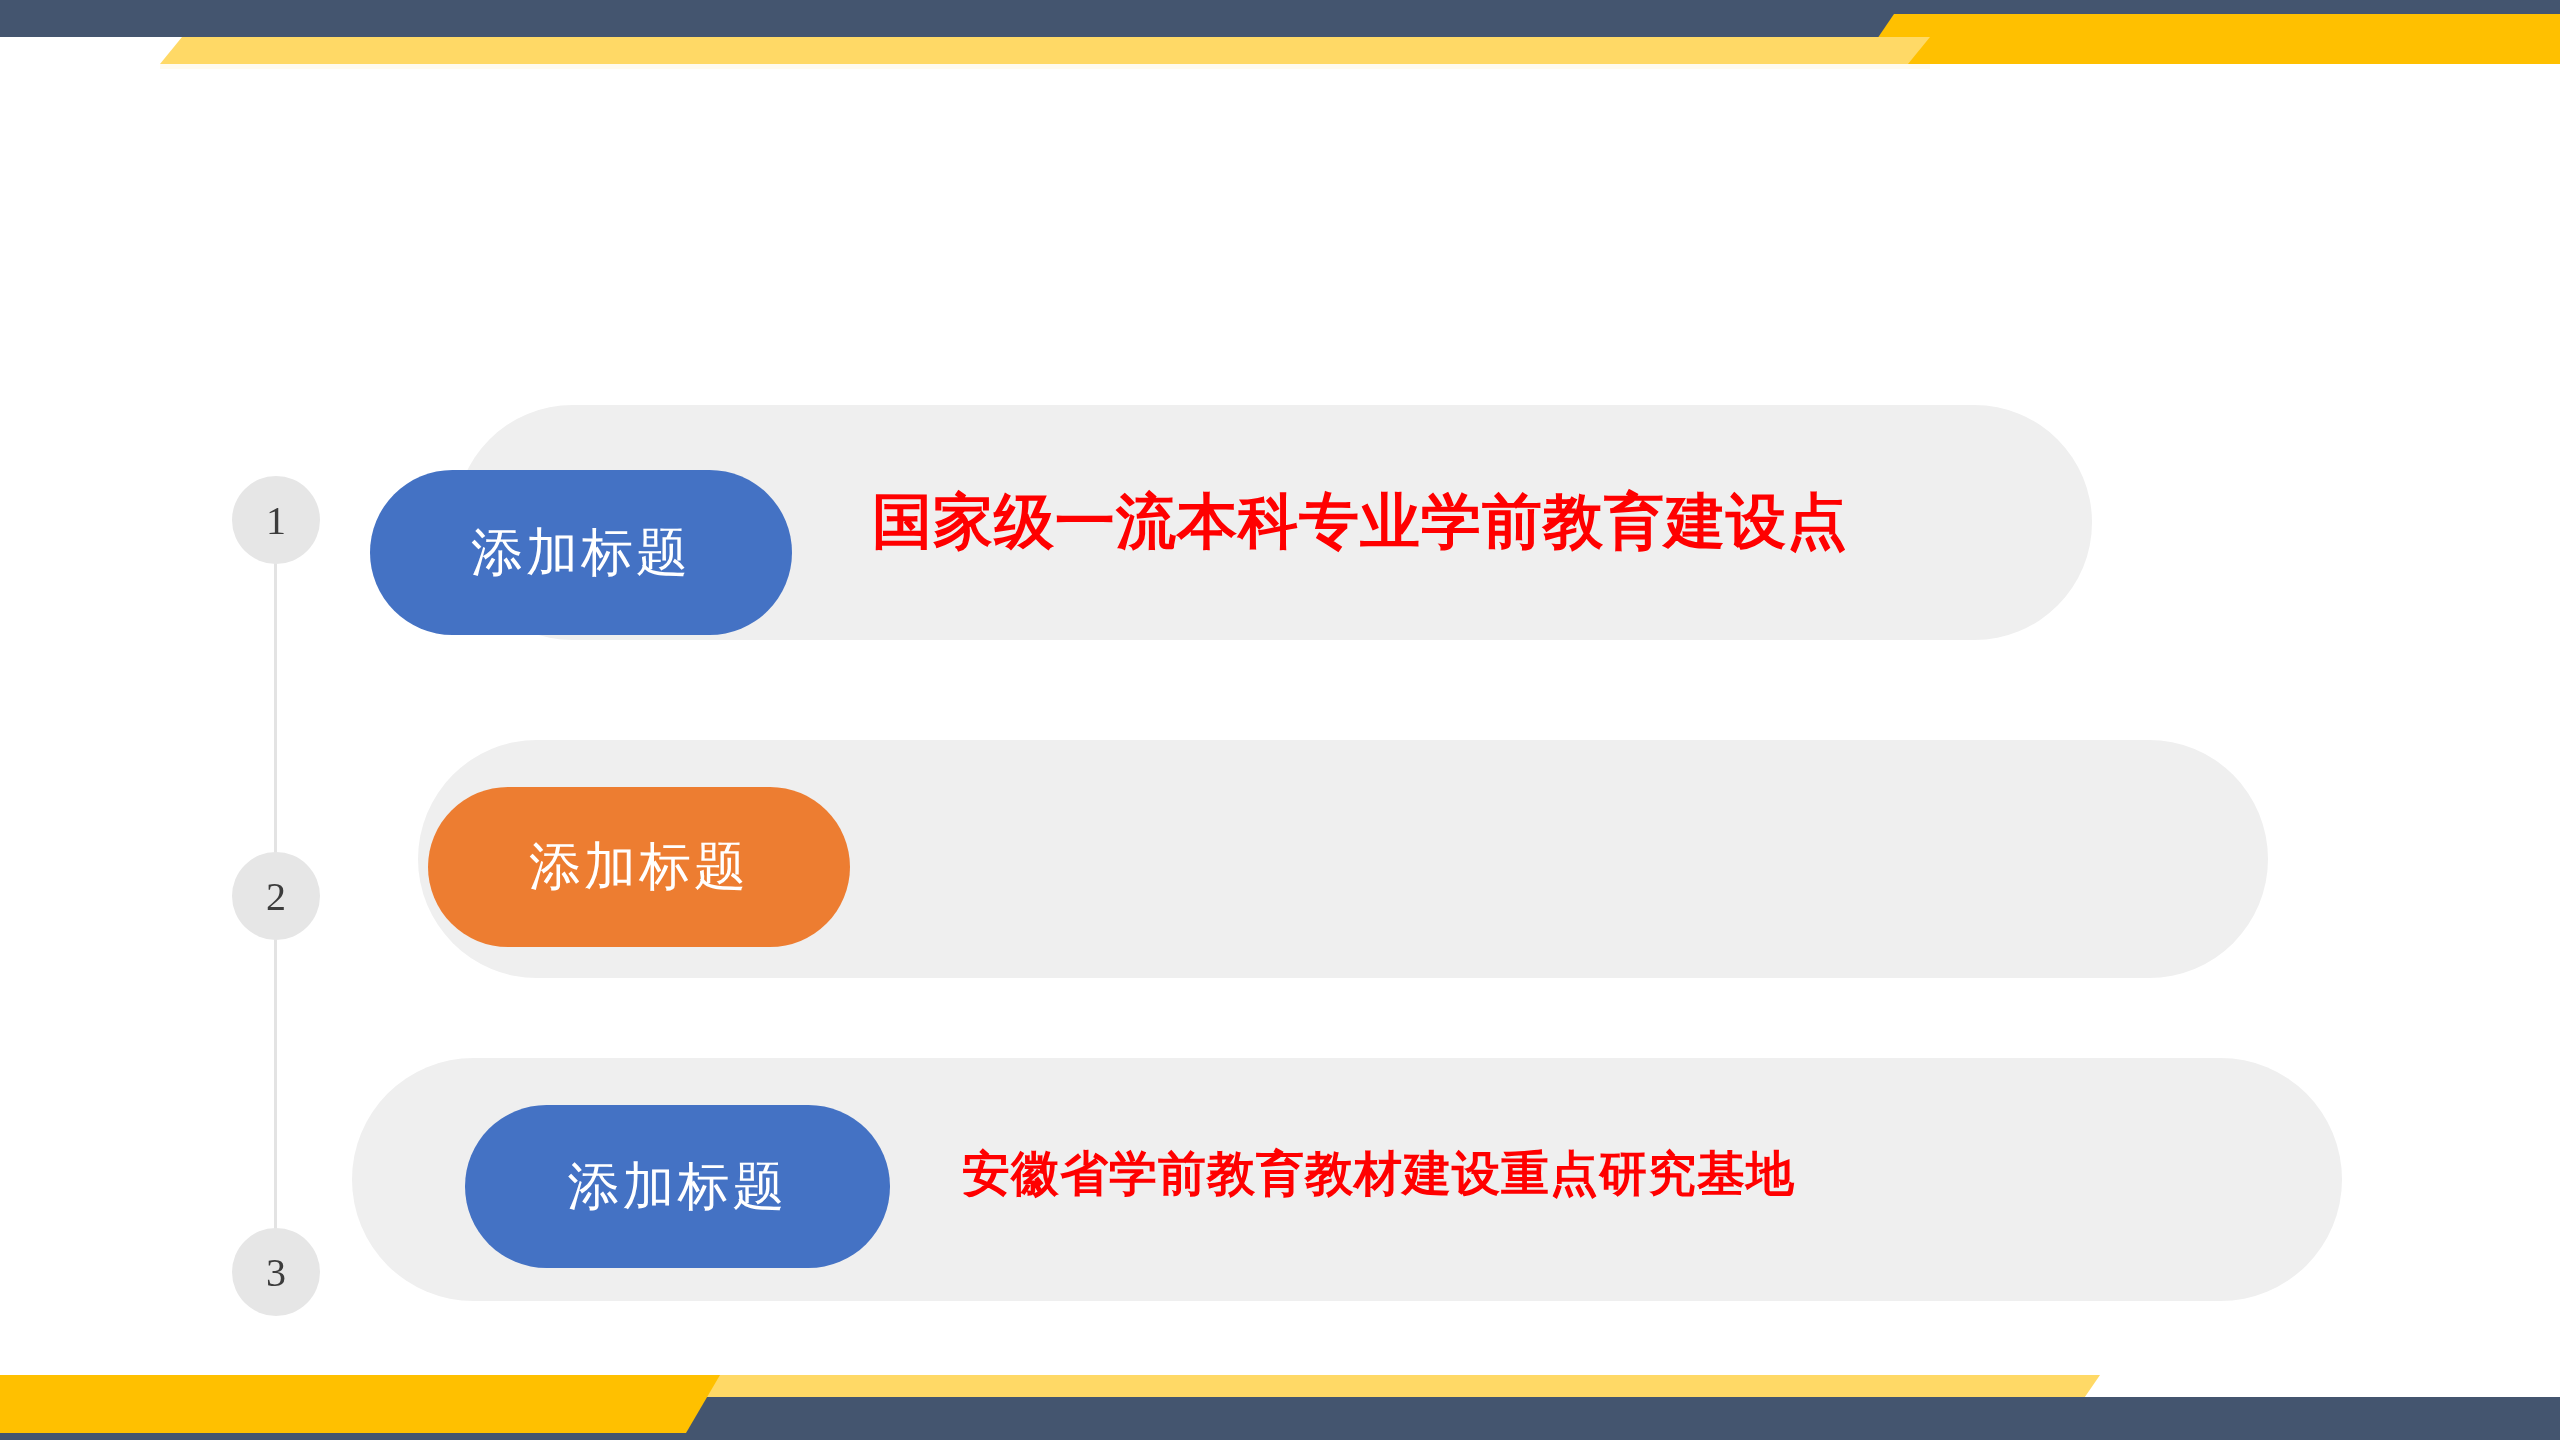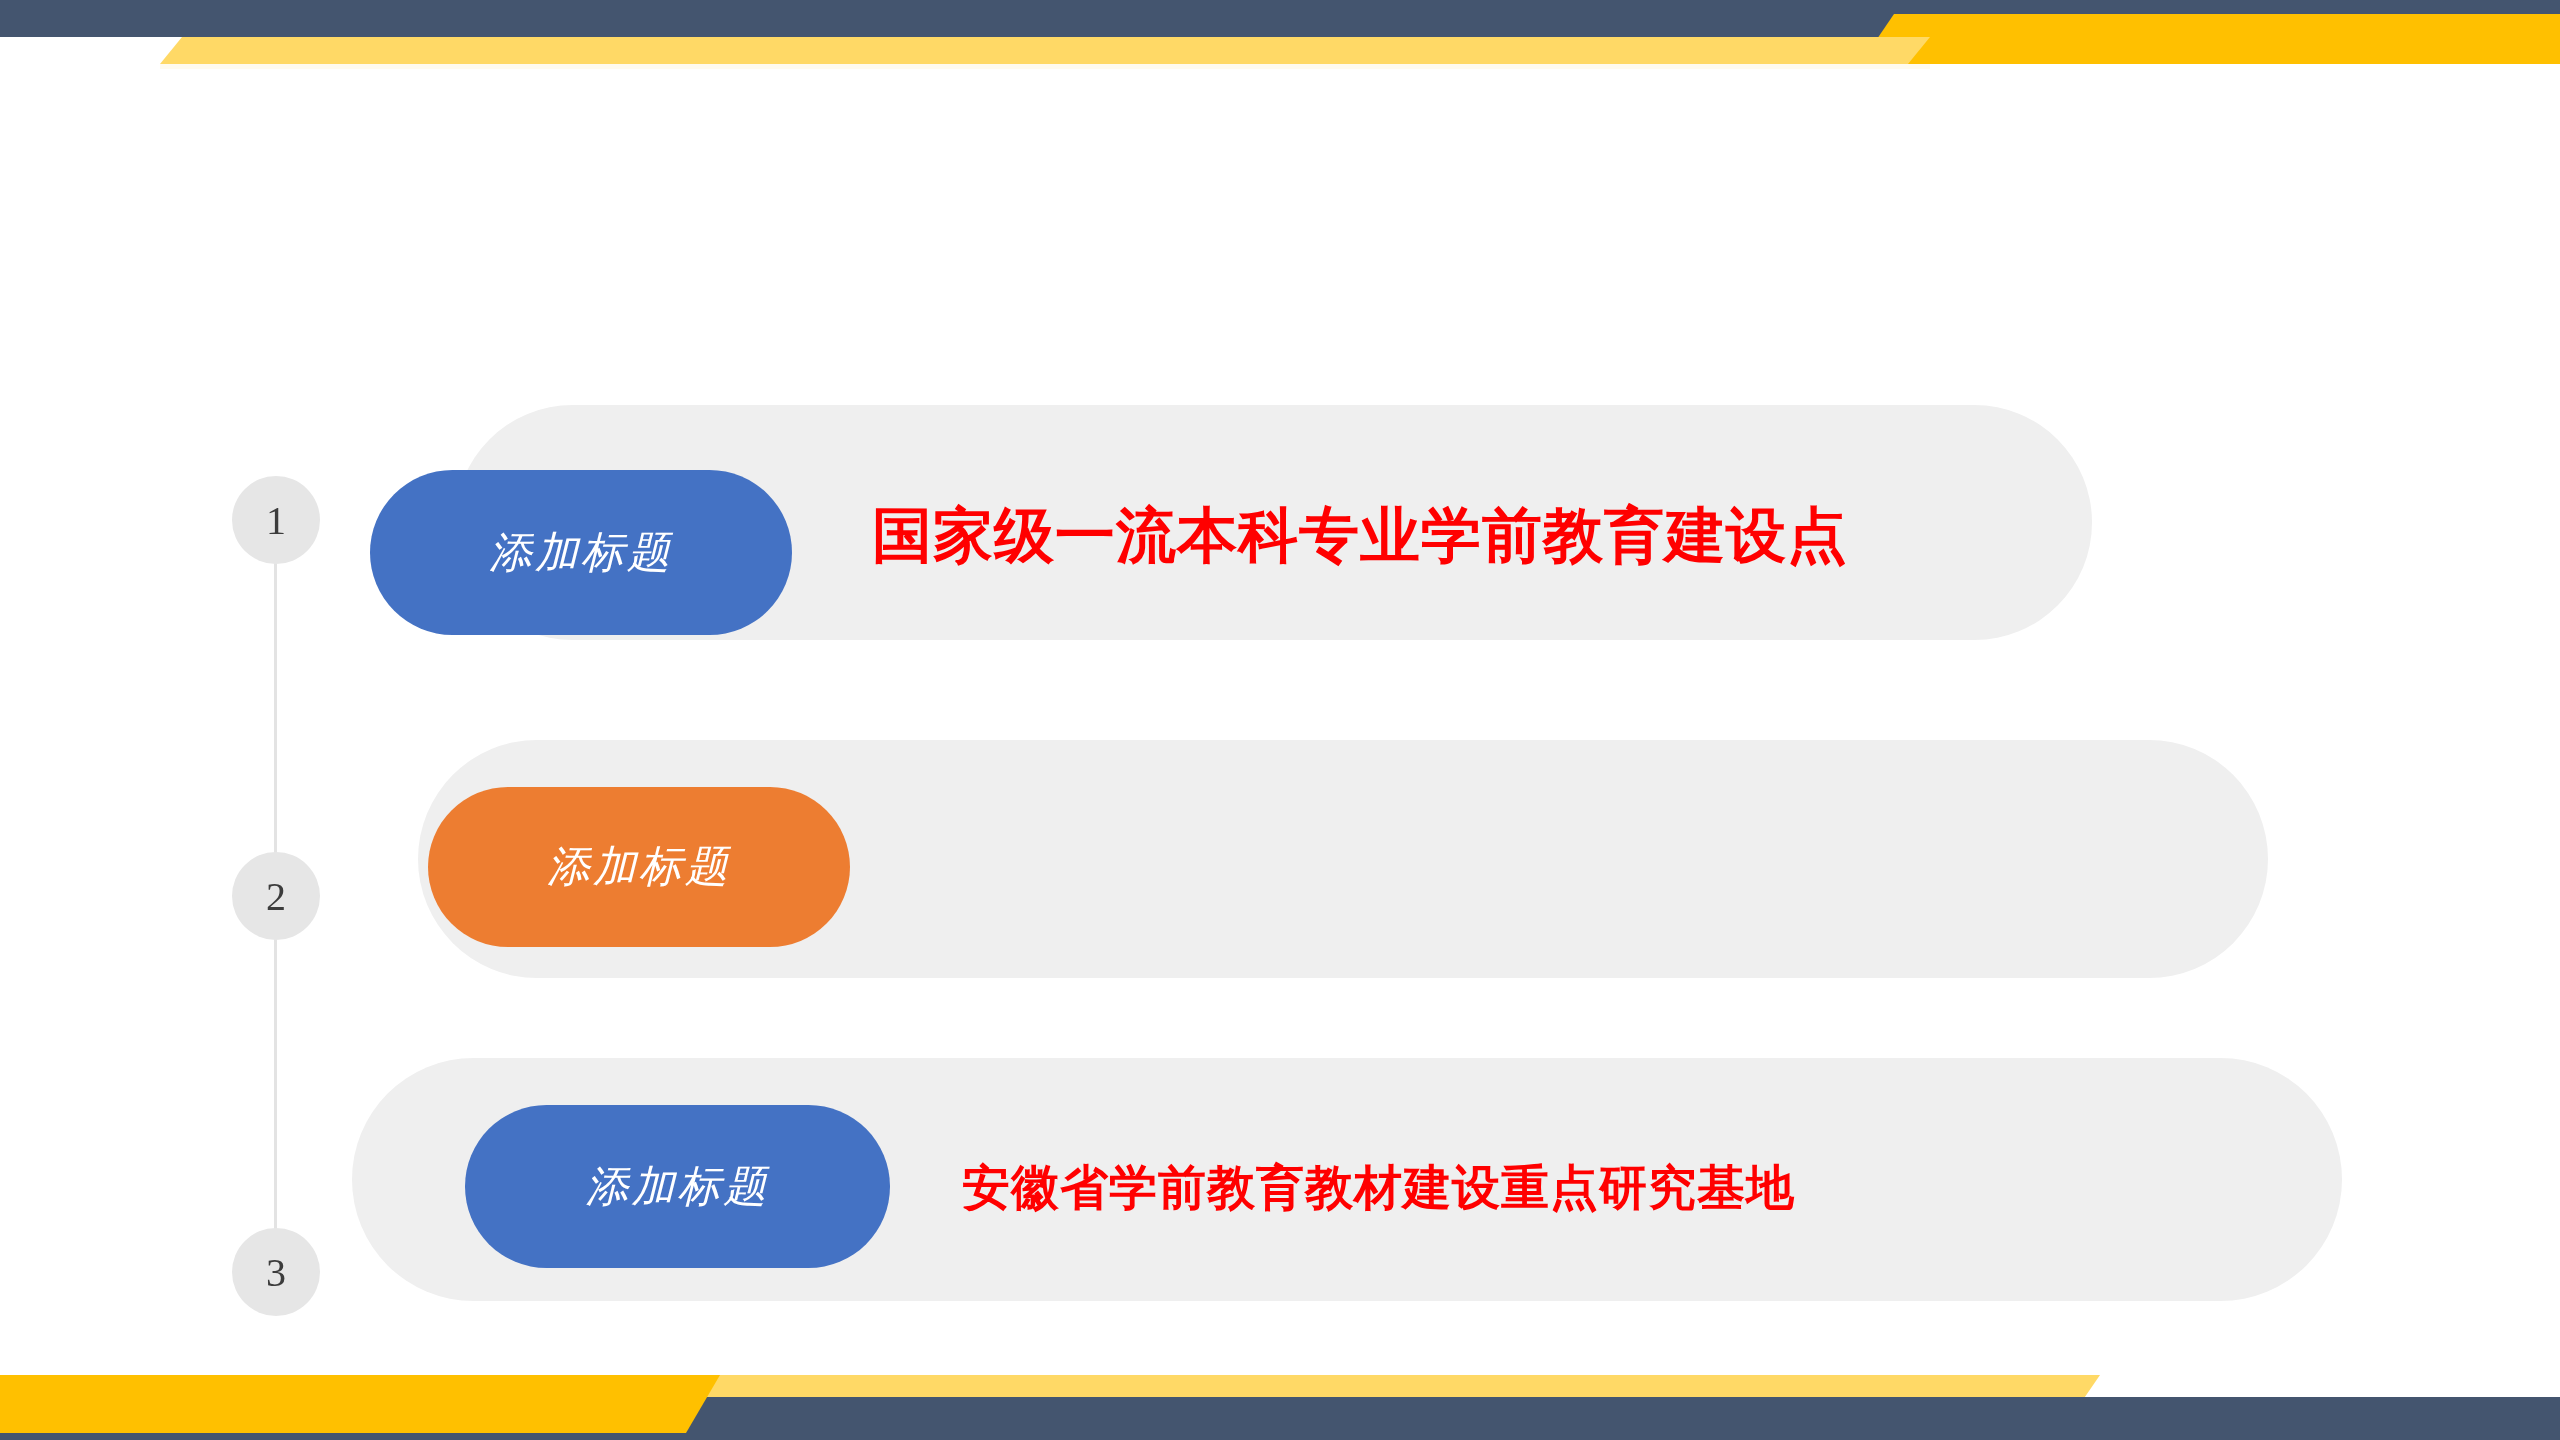--- a/index.html
+++ b/index.html
@@ -163,32 +163,30 @@
   .row-track {
     position:absolute;
     background:#efefef;
     border-radius:9999px;
   }
   .row-pill {
     position:absolute;
     border-radius:9999px;
     display:flex; align-items:center; justify-content:center;
     color:#ffffff;
-    font-size:43px; font-weight:400;
+    font-size:52px; font-weight:400;
     letter-spacing:3px;
     white-space:nowrap;
-    font-style:italic;
   }
   .row-caption {
     position:absolute;
     color:#ff0000;
     font-weight:700;
     white-space:nowrap;
     line-height:1;
-    margin-top:14px;
   }
 
   
   .r1-track   { left:455px;  top:405px;  width:1637px; height:235px; }
   .r1-pill    { left:370px;  top:470px;  width:422px;  height:165px; background:#4472c4; }
   .r1-caption { left:872px;  top:492px;  font-size:60px; letter-spacing:1px; }
 
   
   .r2-track   { left:418px;  top:740px;  width:1850px; height:238px; }
   .r2-pill    { left:428px;  top:787px;  width:422px;  height:160px; background:#ed7d31; }

